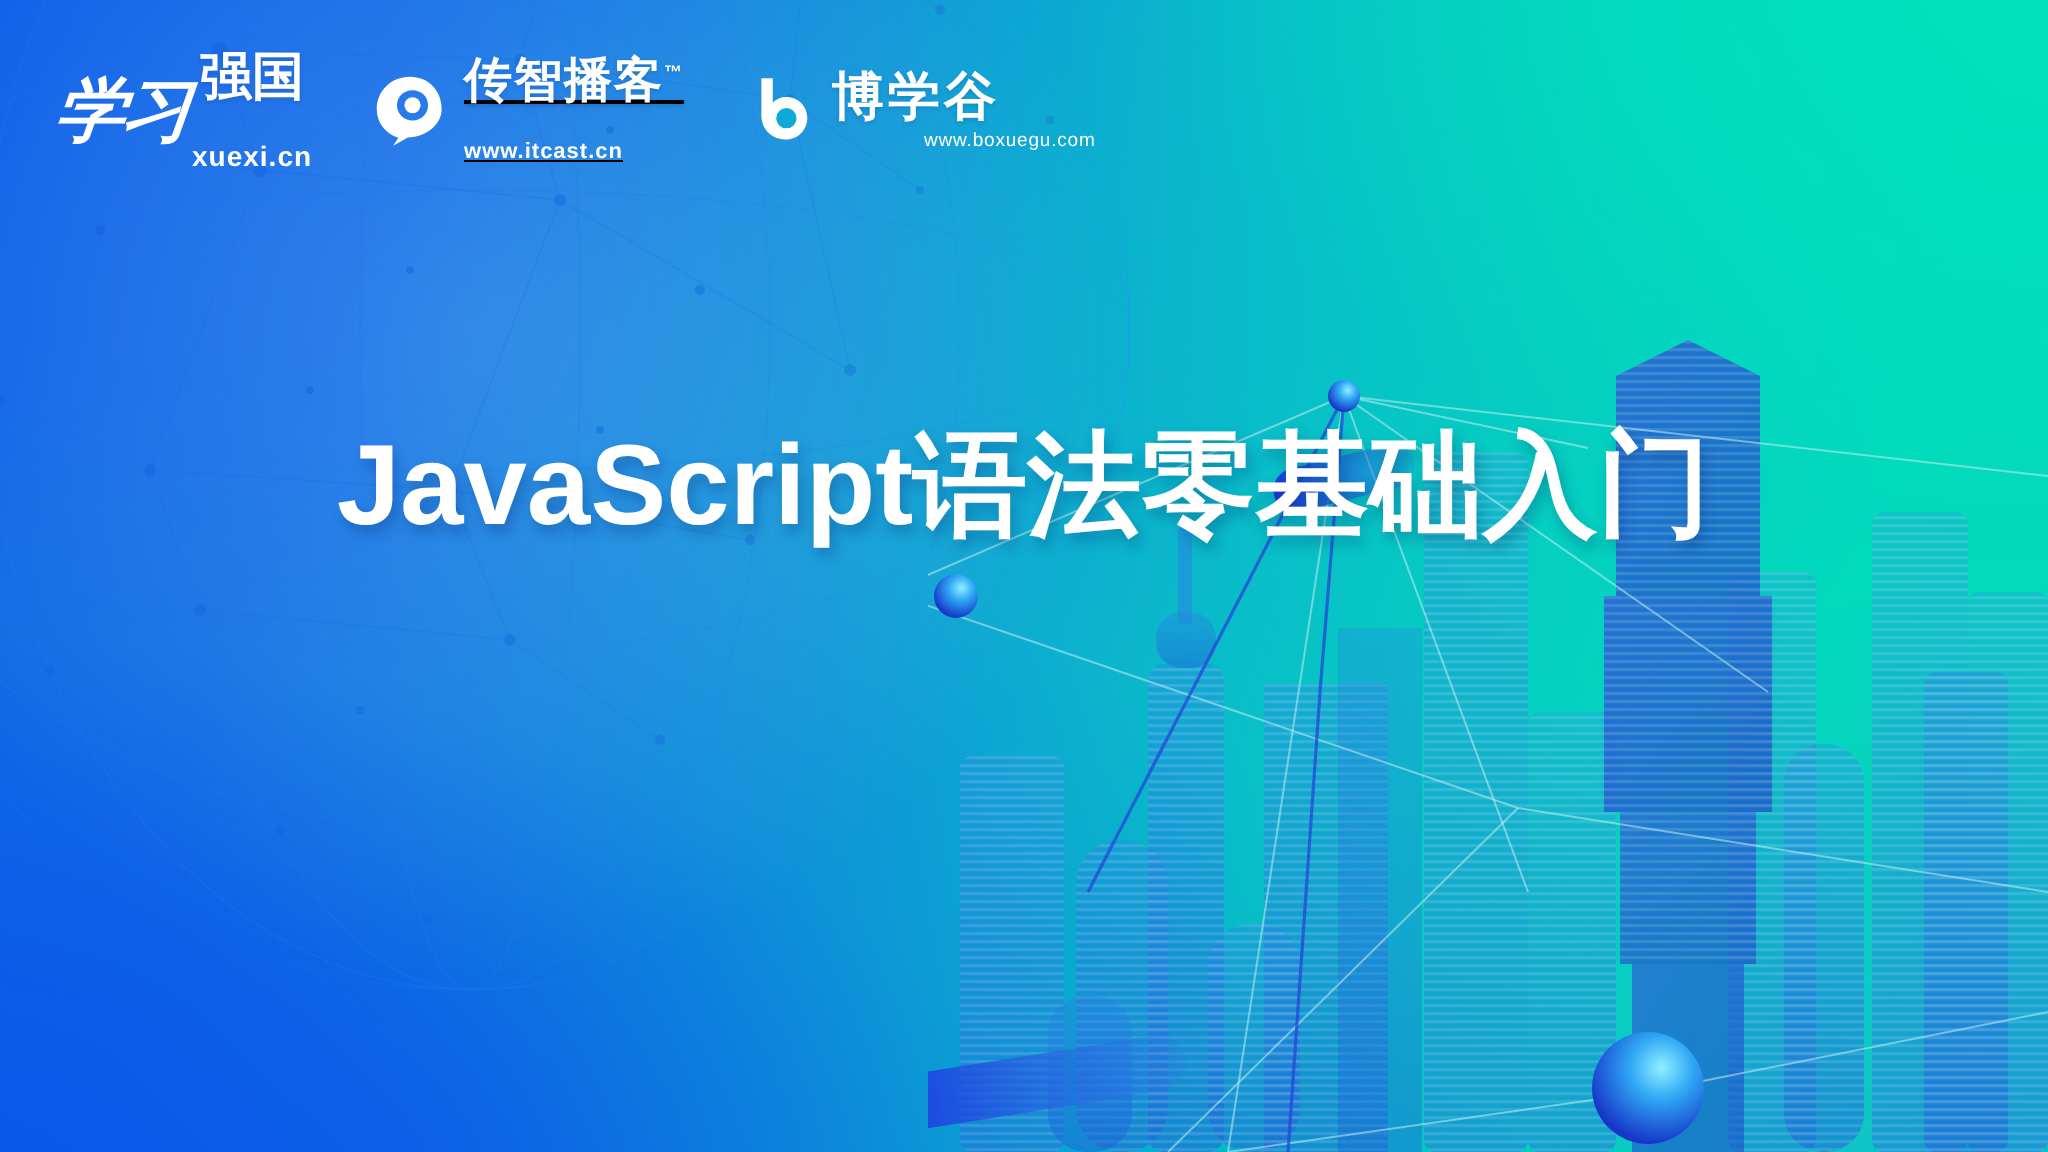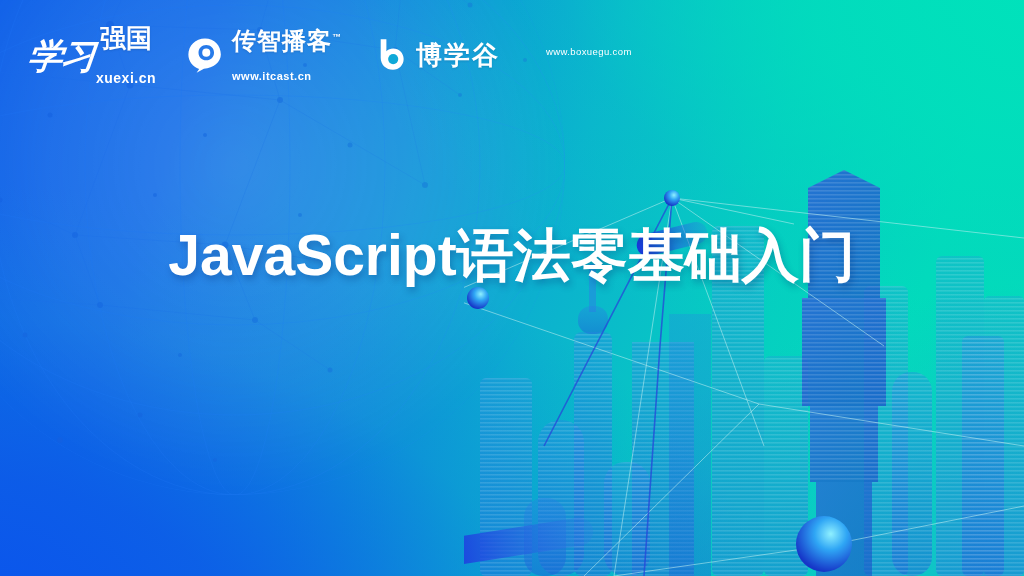--- a/index.html
+++ b/index.html
@@ -120,37 +120,37 @@
   .xuexi-strong {
     font-size: 26px;
     font-weight: 700;
     color: #ffffff;
     line-height: 1;
     letter-spacing: 0px;
   }
   .xuexi-url { font-size: 14px; margin-top: 20px; }
 
   .itcast-mark { margin-right: 8px; display:block; }
-  .itcast-text { display: flex; flex-direction: column; justify-content: space-between; }
+  .itcast-text { display: flex; flex-direction: column; justify-content: space-between; text-decoration: underline; }
   .itcast-cn {
     font-size: 24px;
     font-weight: 700;
     color: #fff;
     line-height: 1;
     position: relative;
   }
   .tm {
     font-size: 9px;
     vertical-align: super;
     font-weight: 700;
   }
   .itcast-url { font-size: 11px; margin-top: 18px; text-align: left; }
 
   .boxuegu-mark { margin-right: 8px; display:block; }
-  .boxuegu-text { display: flex; flex-direction: row; justify-content: center; }
+  .boxuegu-text { display: flex; flex-direction: column; justify-content: center; }
   .boxuegu-cn {
     font-size: 26px;
     font-weight: 700;
     color: #fff;
     line-height: 1;
     letter-spacing: 2px;
   }
   .boxuegu-url {
     font-size: 9.5px;
     margin-top: 5px;
@@ -158,21 +158,21 @@
     letter-spacing: 0.4px;
     text-align: left;
     padding-left: 46px;
   }
 
   
   .headline {
     position: absolute;
     left: 0;
     right: 0;
-    top: 223px;
+    top: 211px;
     text-align: center;
     color: #ffffff;
     font-size: 57px;
     font-weight: 700;
     letter-spacing: 0px;
     line-height: 1.15;
     white-space: nowrap;
     text-shadow: 2px 4px 7px rgba(6,40,110,0.30);
   }
 

